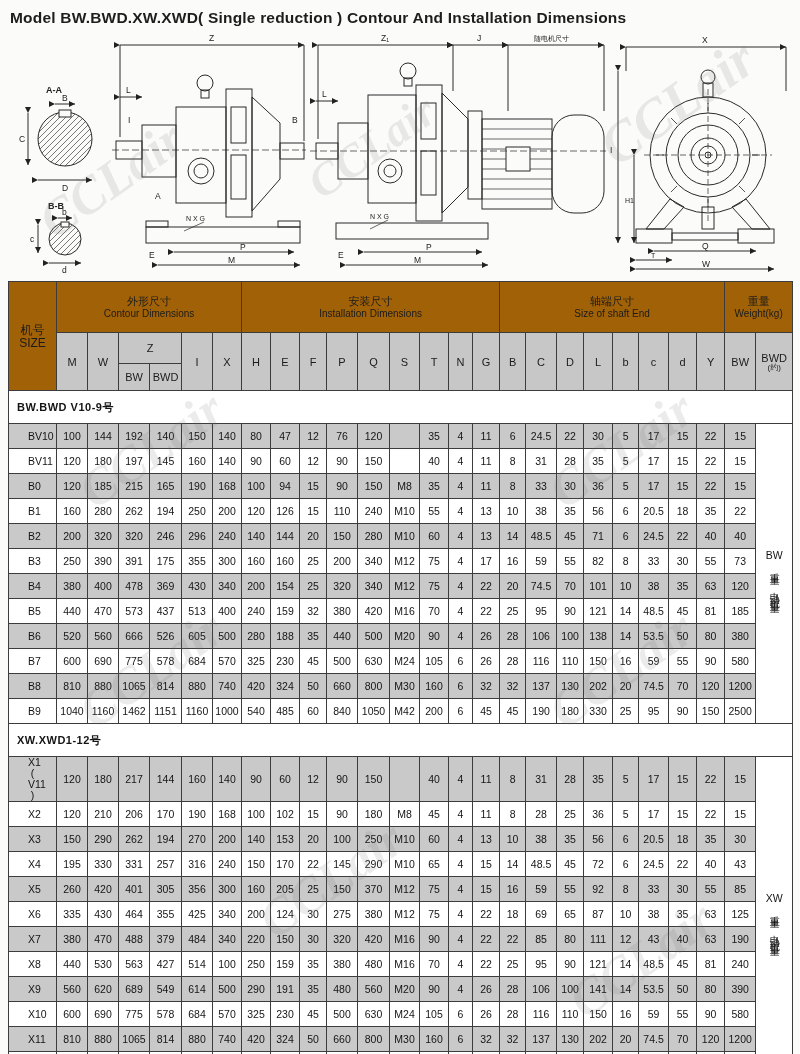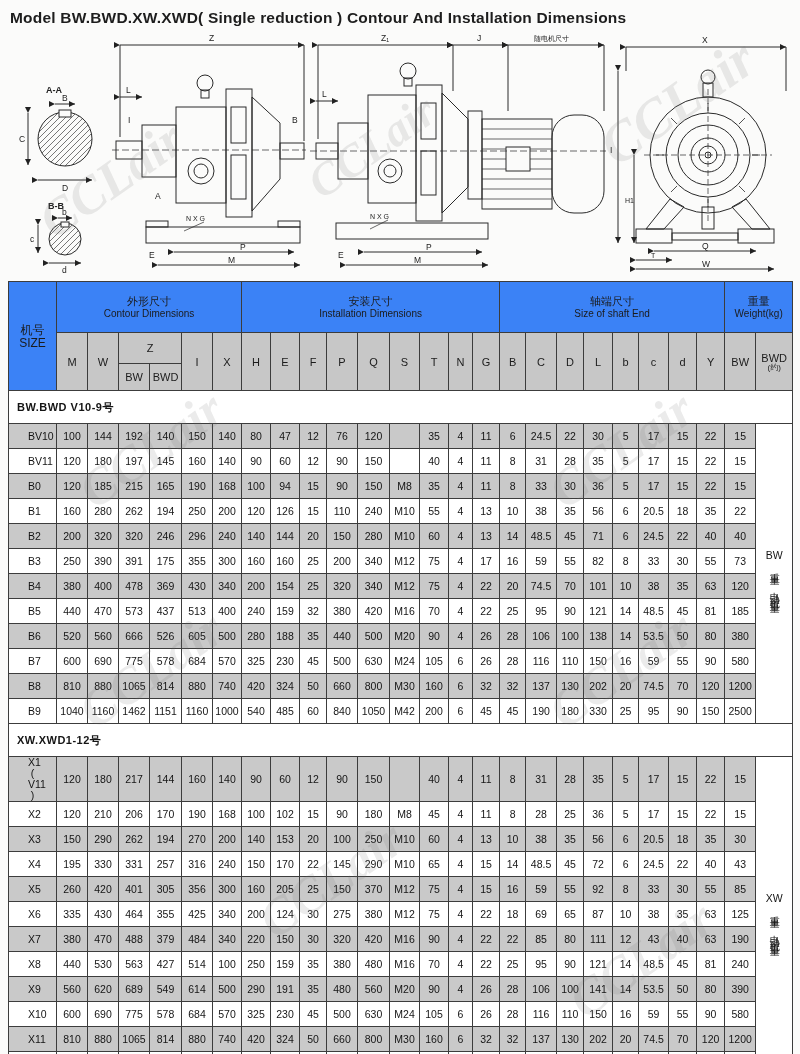--- a/index.html
+++ b/index.html
@@ -19,21 +19,21 @@
   
   .drawings{position:relative;height:244px;margin-top:4px;}
   .drawings svg{position:absolute;top:0;}
   svg text{font-family:"Liberation Sans","DejaVu Sans",sans-serif;fill:#222;}
   .dimt{font-size:8.5px;}
   .dimt-sm{font-size:7px;}
   .sect{font-size:9px;font-weight:700;}
   
   table{border-collapse:collapse;table-layout:fixed;width:784px;margin-top:6px;}
   th,td{border:1px solid #3c3c3c;text-align:center;vertical-align:middle;padding:0;}
-  thead th{background:#3b82f6;font-weight:400;}
+  thead th{background:#a16207;font-weight:400;}
   th .zh{font-size:11px;line-height:13px;}
   th .en{font-size:10px;line-height:12px;}
   .size-h .zh,.size-h .en{font-size:12px;}
   .let-h{font-size:11px;height:30px;background:#c7c7c7;}
   .let-h .sub{font-size:8px;line-height:8px;}
   tr.hr1 th{height:50px;}
   tr.hr3 th{height:26px;}
   td.section-td{background:#fff;text-align:left;font-size:11px;font-weight:700;
       padding:4px 4px 4px 8px;letter-spacing:.5px;}
   tbody td{font-size:10.5px;height:24px;background:#fff;color:#141414;}

